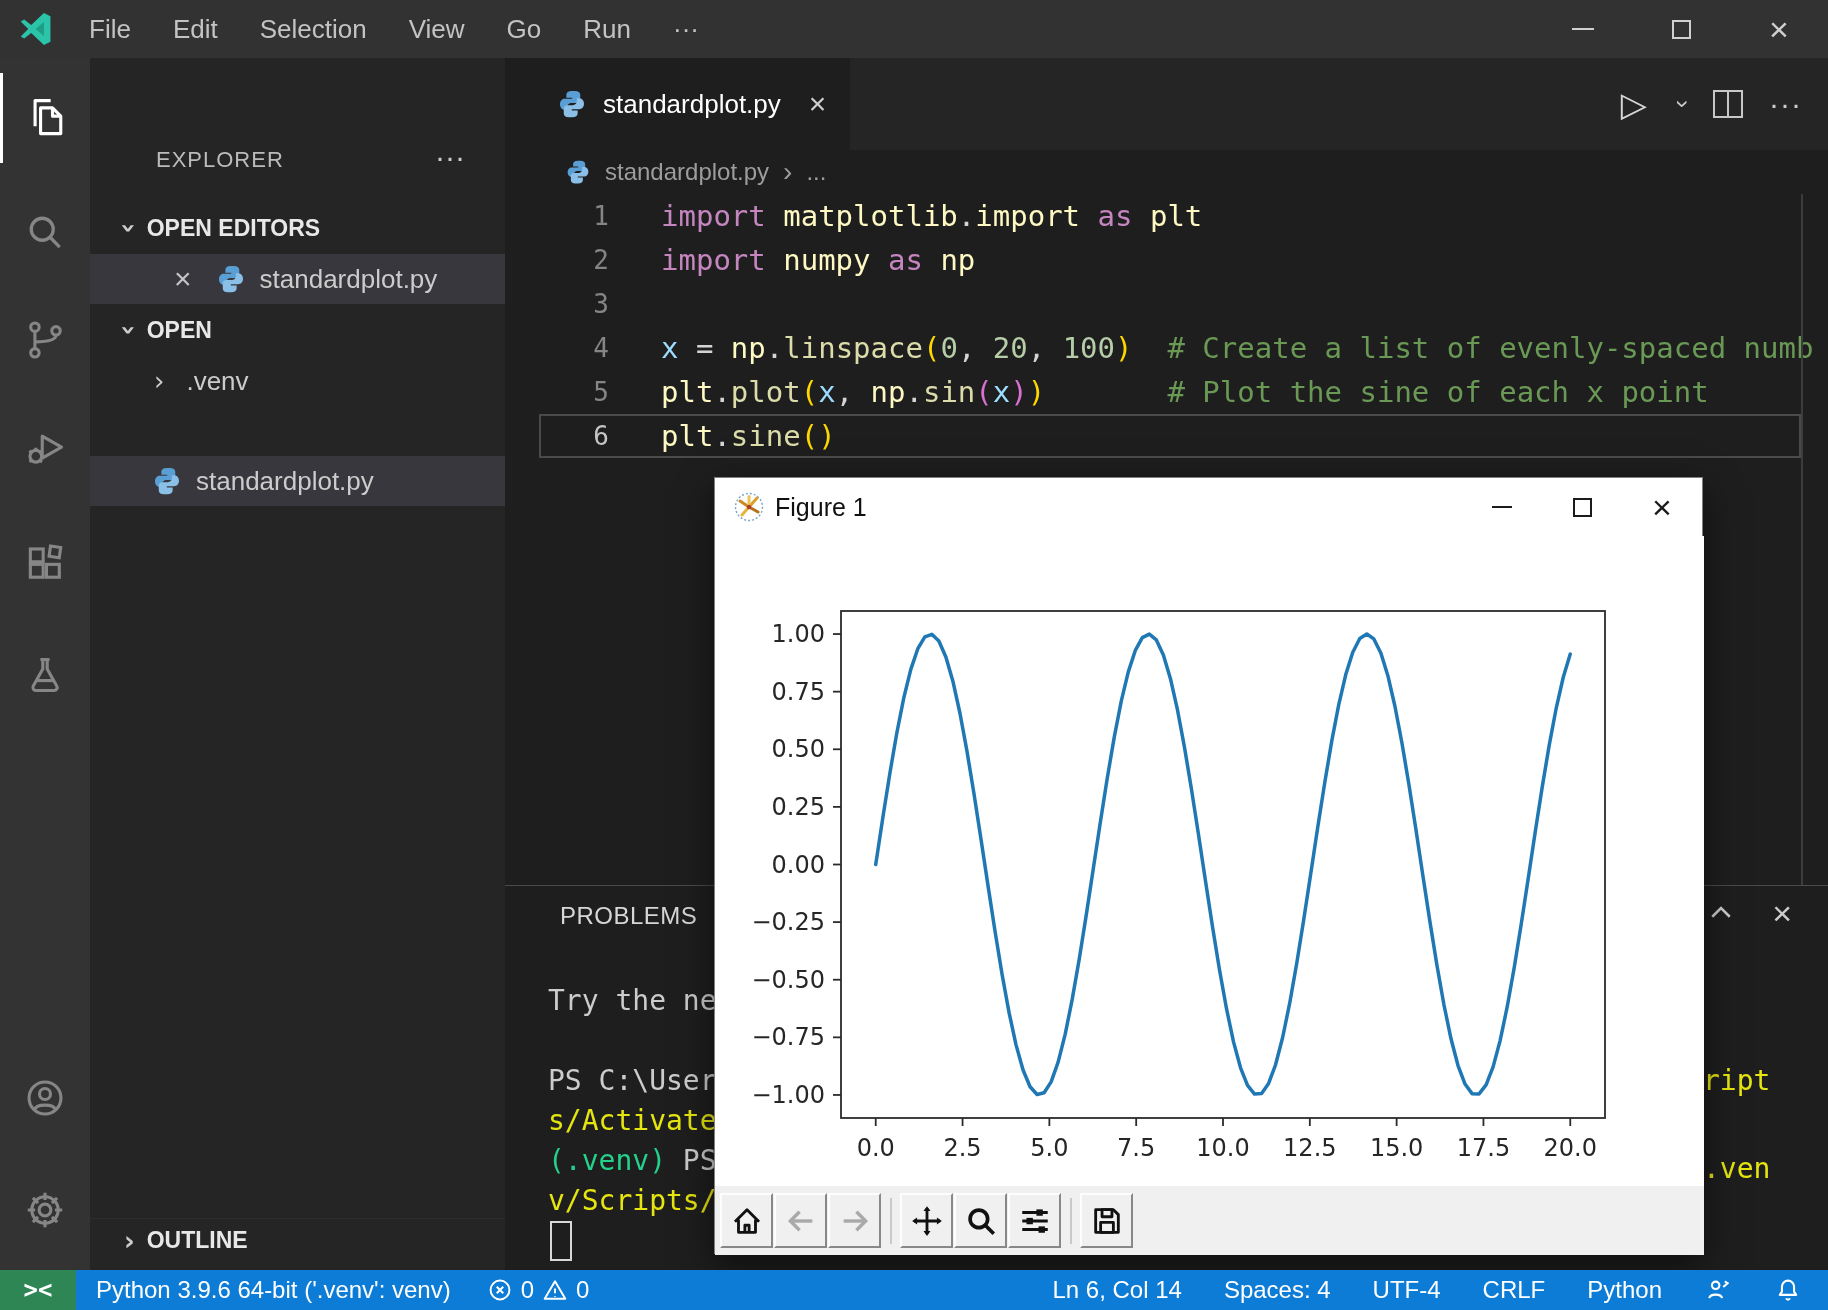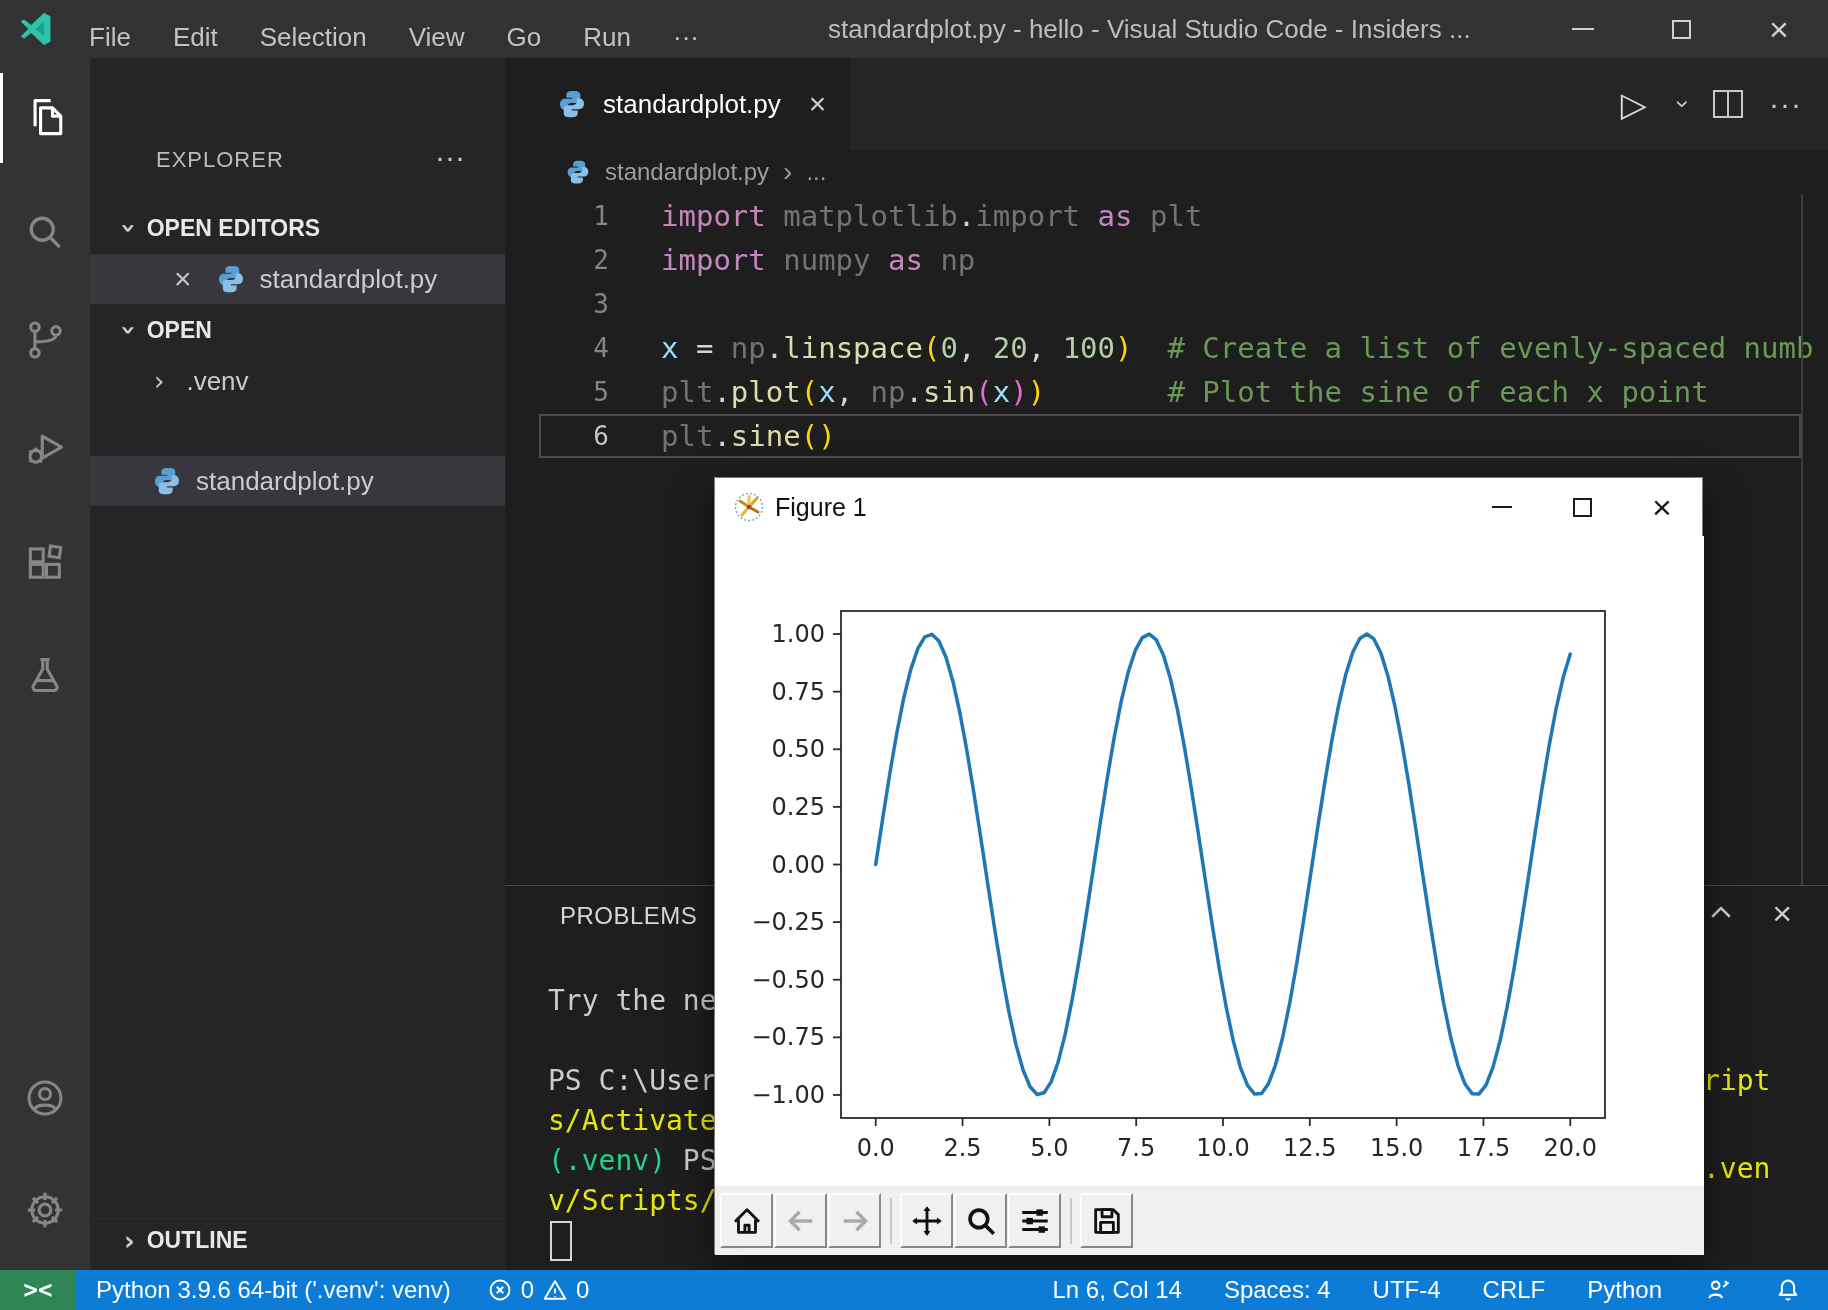--- a/index.html
+++ b/index.html
@@ -7,21 +7,21 @@
   #app {
     position:relative; width:1828px; height:1310px; overflow:hidden;
     background:#1e1e1e; font-family:"Liberation Sans","DejaVu Sans",sans-serif;
     color:#cccccc;
   }
   svg { display:block; }
 
   
   #titlebar { position:absolute; left:0; top:0; width:1828px; height:58px; background:#323233; display:flex; align-items:center; }
   #vscode-logo { width:38px; height:38px; margin:0 14px 0 16px; }
-  .menu-item { padding:8px 21px; font-size:26px; color:#c3c3c3; height:58px; line-height:58px; }
+  .menu-item { padding:0 21px; font-size:26px; color:#c3c3c3; height:58px; line-height:58px; }
   #window-title { position:absolute; left:828px; top:0; height:58px; line-height:58px; font-size:26px; color:#bdbdbd; white-space:nowrap; }
   #win-controls { position:absolute; right:0; top:0; height:58px; display:flex; }
   .win-btn { width:98px; height:58px; display:flex; align-items:center; justify-content:center; color:#d0d0d0; }
   .glyph-min { display:block; width:22px; height:2px; background:#d0d0d0; }
   .glyph-max { display:block; width:19px; height:19px; border:2px solid #d0d0d0; }
   .glyph-x { font-size:34px; line-height:34px; font-weight:300; }
 
   
   #activitybar { position:absolute; left:0; top:58px; width:90px; height:1212px; background:#333333; }
   .act-item { position:absolute; left:0; width:90px; height:90px; display:flex; align-items:center; justify-content:center; color:#868686; }
@@ -59,21 +59,21 @@
   #breadcrumb { position:absolute; left:0; top:92px; width:1323px; height:44px; display:flex; align-items:center; font-size:24px; color:#9d9d9d; }
   #breadcrumb .py-icon { width:26px; height:26px; margin-left:58px; }
   #bc-file { margin-left:12px; }
   #bc-sep { margin:0 14px; font-size:28px; color:#9d9d9d; }
   #code-lines { position:absolute; left:0; top:136px; width:1323px; }
   .code-row { position:relative; height:44px; display:flex; align-items:center; }
   .gutter { position:absolute; left:40px; width:64px; text-align:right; font-family:"DejaVu Sans Mono",monospace; font-size:26px; color:#858585; }
   .code-row.current .gutter { color:#c6c6c6; }
   .code-text { position:absolute; left:156px; white-space:pre; font-family:"DejaVu Sans Mono",monospace; font-size:29px; }
   .cl-border { position:absolute; left:34px; width:1262px; top:0; height:44px; border:2px solid #4a4a4a; }
-  .tk-kw{color:#C586C0} .tk-mod{color:#737373} .tk-fn{color:#DCDCAA} .tk-var{color:#9CDCFE}
+  .tk-kw{color:#C586C0} .tk-mod{color:#fef9c3} .tk-fn{color:#DCDCAA} .tk-var{color:#9CDCFE}
   .tk-num{color:#B5CEA8} .tk-op{color:#d4d4d4} .tk-b1{color:#FFD700} .tk-b2{color:#DA70D6} .tk-cm{color:#6A9955}
   #minimap-divider { position:absolute; left:1296px; top:136px; width:2px; height:691px; background:#3c3c3c; }
 
   
   #panel { position:absolute; left:505px; top:885px; width:1323px; height:385px; background:#1e1e1e; border-top:1px solid #4a4a4a; }
   #panel-tab { position:absolute; left:55px; top:16px; font-size:24px; letter-spacing:0.5px; color:#d7d7d7; }
   #panel-actions { position:absolute; right:36px; top:12px; display:flex; gap:36px; align-items:center; color:#cccccc; }
   #panel-actions svg { width:30px; height:30px; }
   #panel-close { font-size:34px; color:#cccccc; line-height:30px; }
   .term-line { position:absolute; left:43px; height:40px; line-height:40px; white-space:pre; font-family:"DejaVu Sans Mono",monospace; font-size:28px; }
@@ -122,21 +122,20 @@
     </svg>
     <div id="menubar" style="display: flex;">
         <span class="menu-item">File</span>
         <span class="menu-item">Edit</span>
         <span class="menu-item">Selection</span>
         <span class="menu-item">View</span>
         <span class="menu-item">Go</span>
         <span class="menu-item">Run</span>
         <span class="menu-item">···</span>
       </div>
-    <span id="window-title">standardplot.py - hello - Visual Studio Code - Insiders ...</span>
     <div id="win-controls">
       <div class="win-btn">
           <span class="glyph-min"></span>
         </div>
       <div class="win-btn">
           <span class="glyph-max"></span>
         </div>
       <div class="win-btn">
           <span class="glyph-x">×</span>
         </div>

